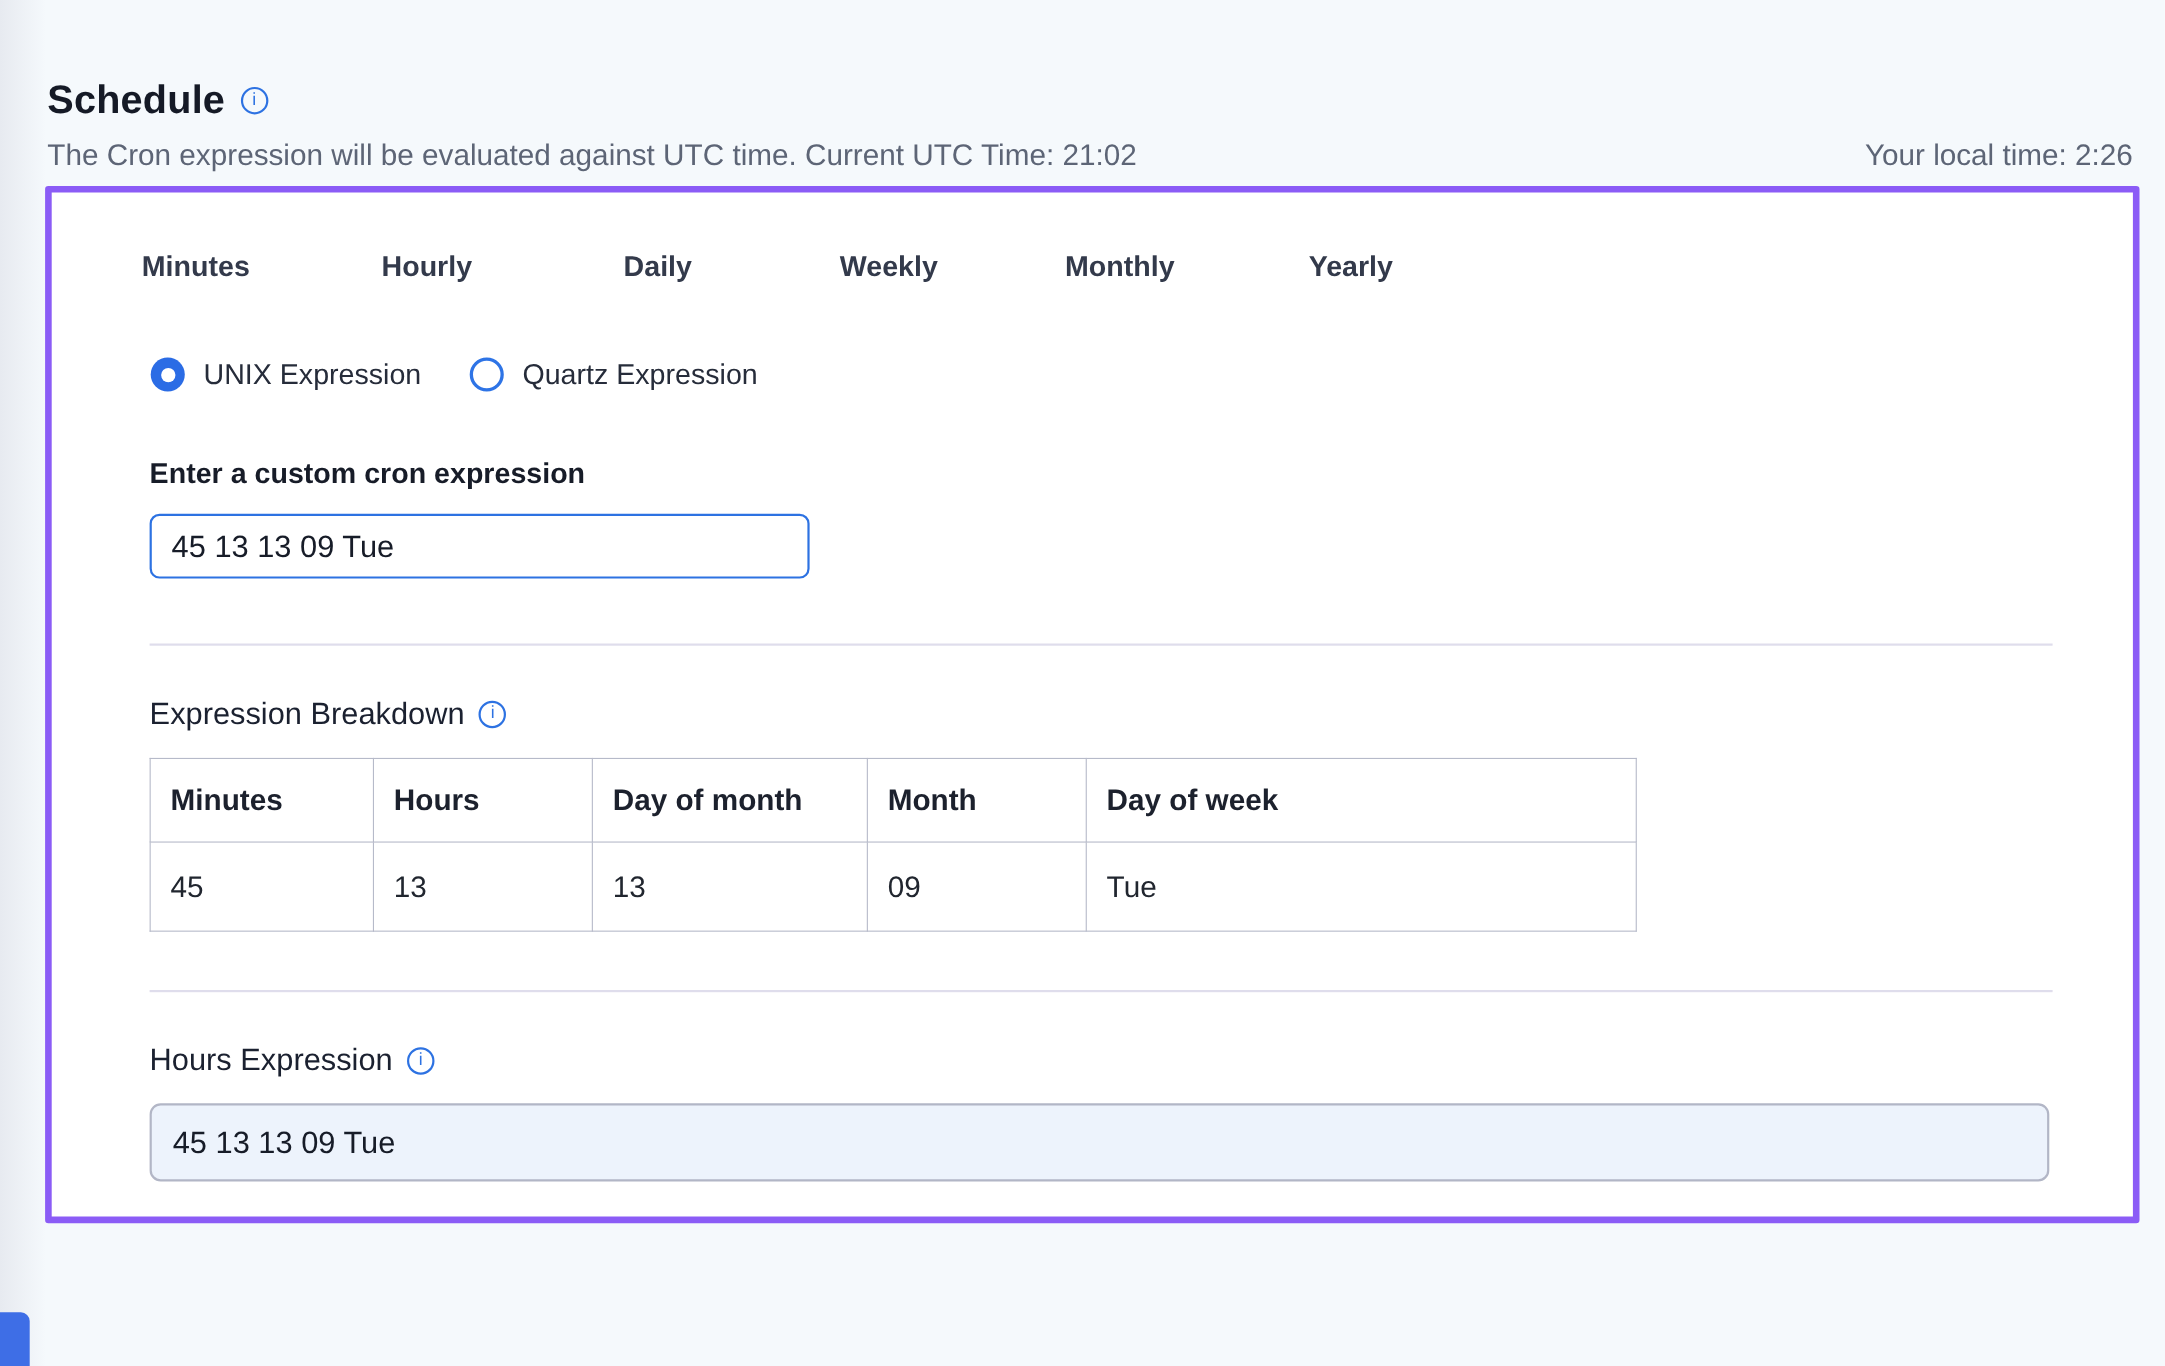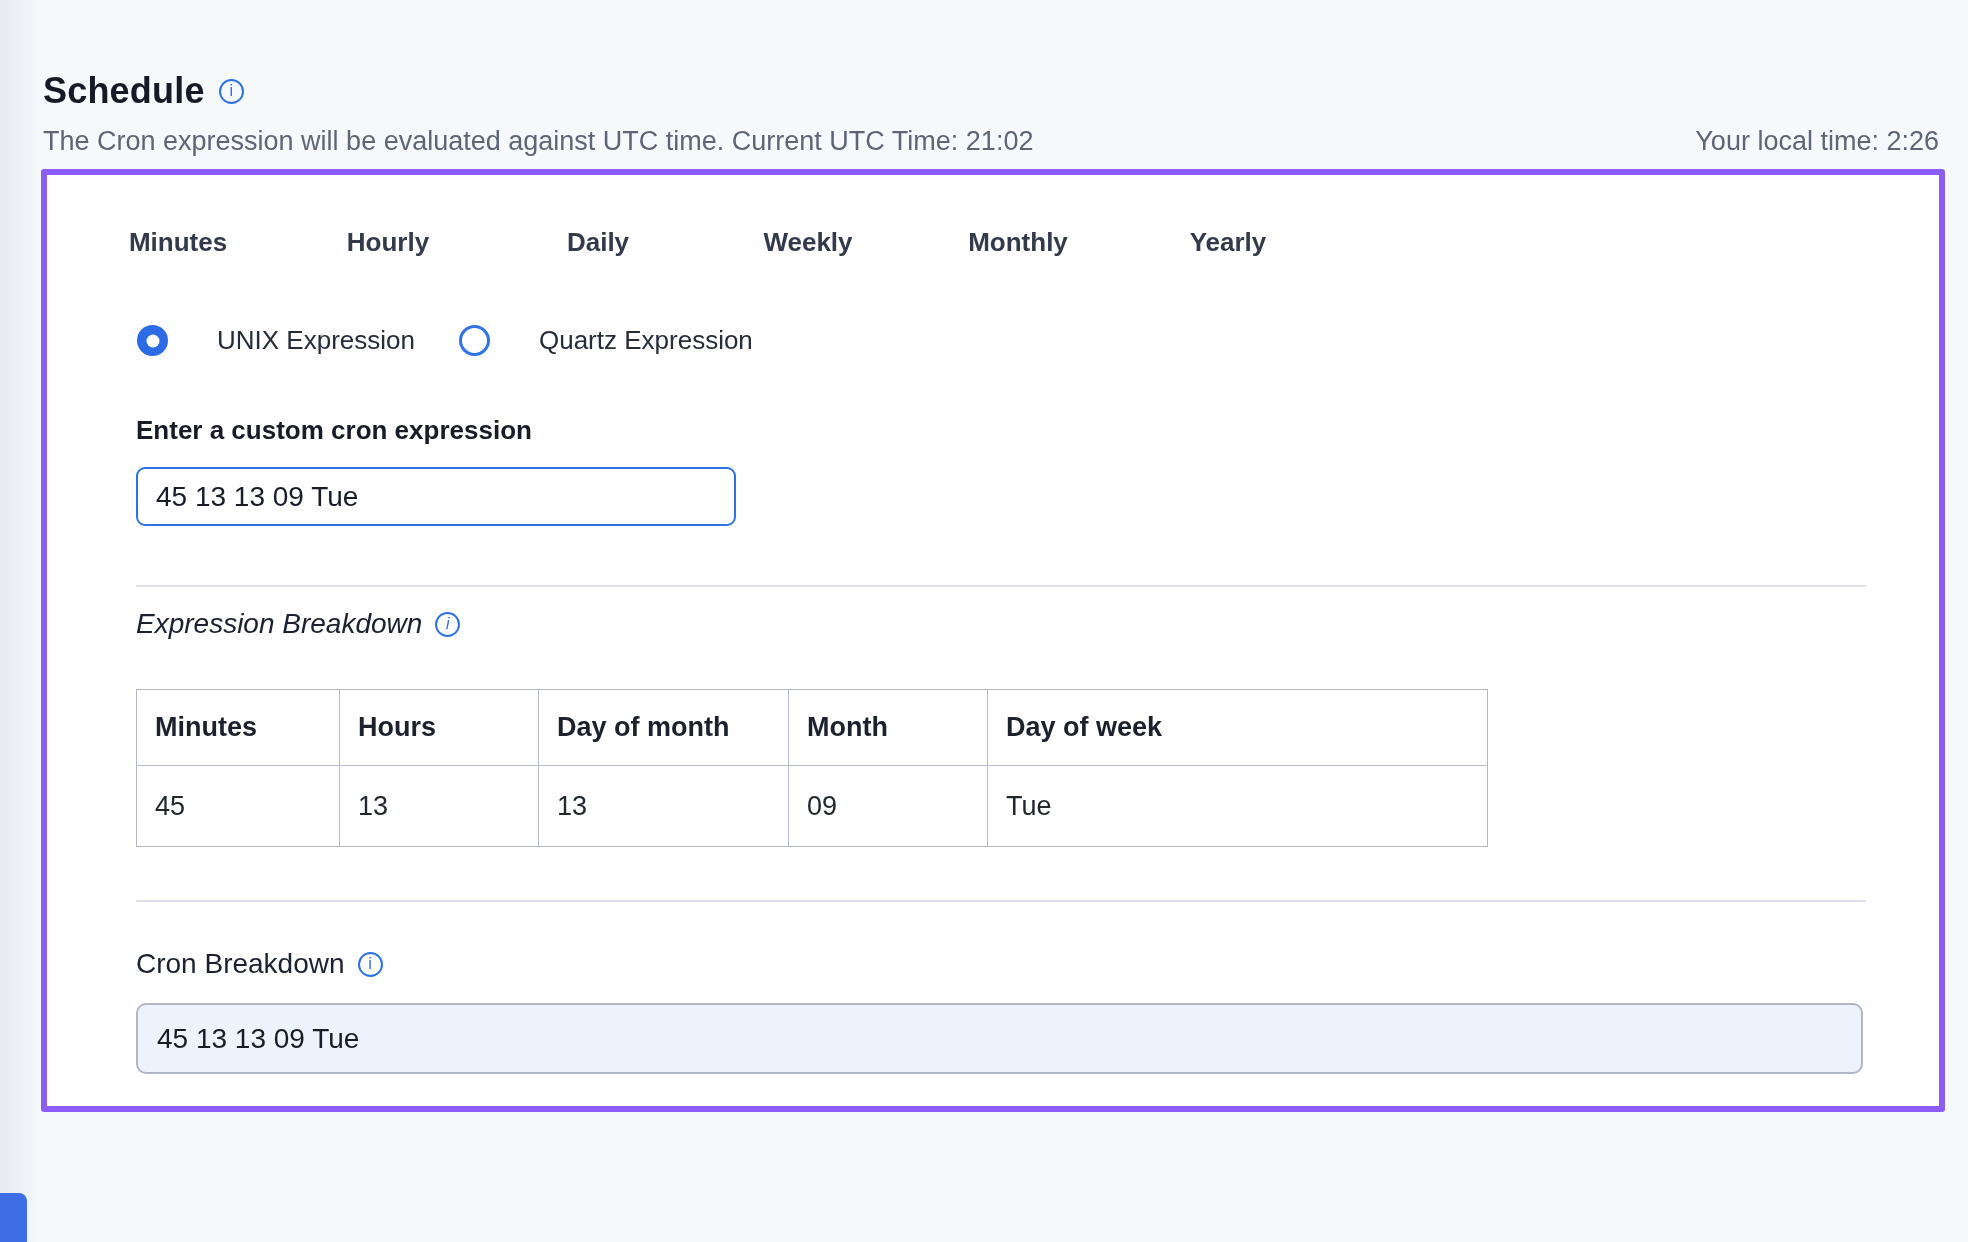--- a/index.html
+++ b/index.html
@@ -44,21 +44,21 @@
     padding-top: 6px;
   }
   .tab.active { font-weight: 700; color: #10141d; }
   .tab .underline {
     display: none; position: absolute; left: 8px; right: 8px; bottom: 0;
     height: 6px; border-radius: 4px; background: #2d72e2;
   }
   .tab.active .underline { display: block; }
   
   .radio-row { position: absolute; left: 90px; top: 150px; display: flex; align-items: center; }
-  .radio-option { display: flex; align-items: center; cursor: pointer; gap: 32px; }
+  .radio-option { display: flex; align-items: center; cursor: pointer; }
   .radio-circle {
     width: 31px; height: 31px; border-radius: 50%; flex: 0 0 auto;
     position: relative;
   }
   .radio-circle.selected { background: #2b6ce5; }
   .radio-circle.selected::after {
     content: ""; position: absolute; left: 50%; top: 50%;
     width: 13px; height: 13px; border-radius: 50%; background: #ffffff;
     transform: translate(-50%, -50%);
   }
@@ -78,21 +78,21 @@
   }
   .divider {
     position: absolute; left: 89px; width: 1730px; height: 2px; background: #dfddec;
   }
   .divider-1 { top: 410px; }
   .divider-2 { top: 725px; }
   .section-title-row {
     position: absolute; left: 89px; display: flex; align-items: center; gap: 13px;
     font-size: 28px; color: #1b2130;
   }
-  .breakdown-title-row { top: 433px; font-style: italic; }
+  .breakdown-title-row { top: 458px; }
   .cron-title-row { top: 773px; }
   
   .breakdown-table {
     position: absolute; left: 89px; top: 514px;
     border-collapse: collapse; table-layout: fixed; width: 1351px;
     background: #ffffff;
   }
   .breakdown-table th, .breakdown-table td {
     border: 1.5px solid #b6bac9; text-align: left; padding: 0 18px;
     font-size: 27px; overflow: hidden; white-space: nowrap;
@@ -203,21 +203,21 @@
         <td>13</td>
         <td>09</td>
         <td>Tue</td>
       </tr>
     </tbody>
   </table>
 
   <div class="divider divider-2"></div>
 
   <div class="section-title-row cron-title-row">
-    <span>Cron Breakdown</span>
+    <span>Hours Expression</span>
     <span class="info-icon"></span>
   </div>
 
   <div class="cron-readonly">
     <span>45 13 13 09 Tue</span>
   </div>
 
 </div>
 
 <div class="chat-widget-fragment"></div>

